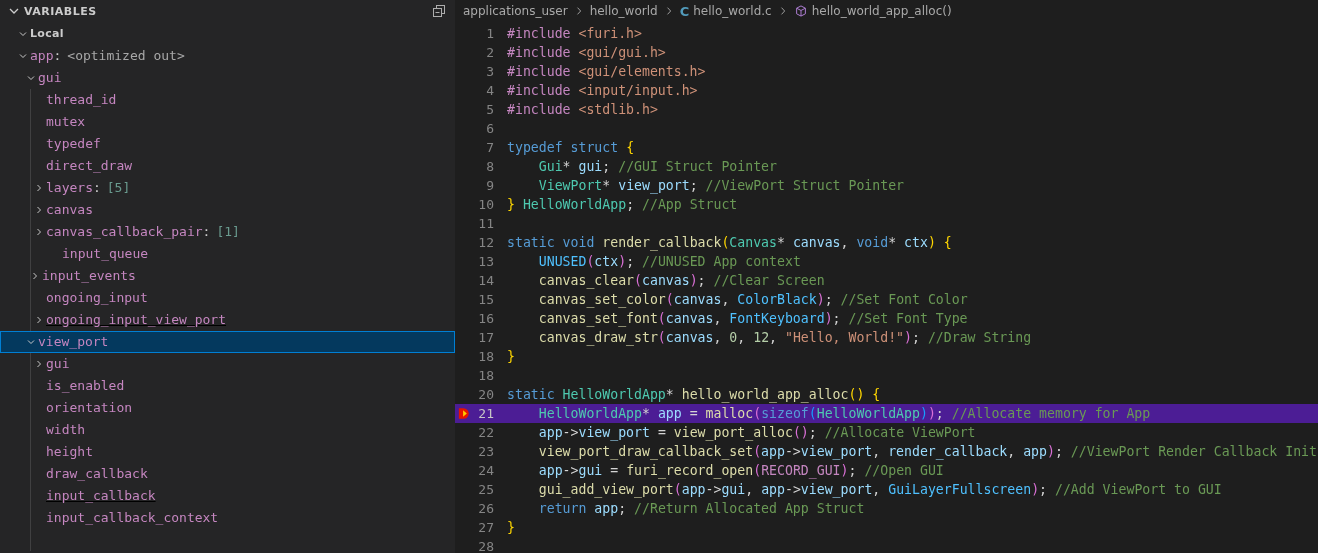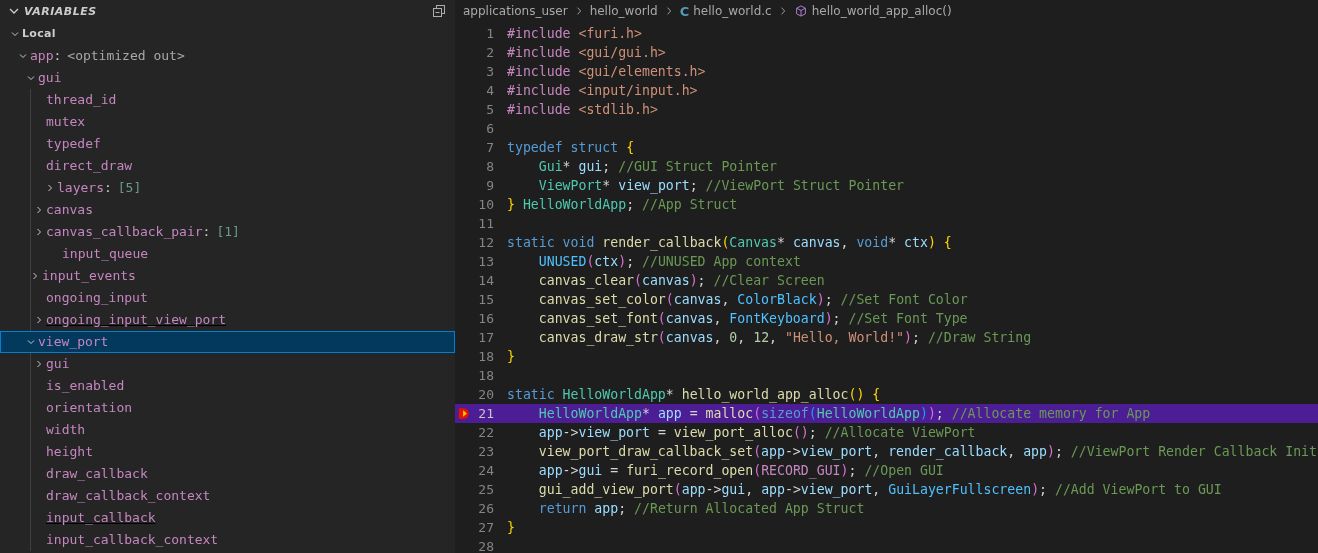--- a/index.html
+++ b/index.html
@@ -29,21 +29,20 @@
     width: 16px; height: 16px;
     display: flex; align-items: center; justify-content: center;
     color: #cccccc;
   }
   .panel-title {
     font-size: 11px; font-weight: bold;
     letter-spacing: .5px;
     color: #cccccc;
     font-family: "DejaVu Sans", sans-serif;
     margin-left: 2px;
-    font-style: italic;
   }
   .panel-actions { margin-left: auto; display: flex; align-items: center; }
   .collapse-all-icon { width: 16px; height: 16px; opacity: .85; }
 
   .tree { position: relative; padding-top: 1px; }
   .row {
     height: 22px;
     display: flex; align-items: center;
     position: relative;
     white-space: nowrap;
@@ -169,21 +168,21 @@
         <span class="collapse-all-icon" title="Collapse All">
           <svg width="16" height="16" viewBox="0 0 16 16">
             <rect x="5.5" y="2.5" width="8" height="8" fill="none" stroke="#c5c5c5" stroke-width="1"></rect>
             <rect x="2.5" y="5.5" width="8" height="8" fill="#252526" stroke="#c5c5c5" stroke-width="1"></rect>
             <path d="M4.5 9.5h4" stroke="#c5c5c5" stroke-width="1"></path>
           </svg>
         </span>
       </span>
     </div>
     <div class="tree" id="var-tree">
-        <div class="row" style="padding-left: 8px;">
+        <div class="row" style="padding-left: 16px;">
           <span class="twisty">
             <svg width="12" height="12" viewBox="0 0 16 16">
               <path d="M4 6l4 4 4-4" stroke="#cccccc" stroke-width="1.3" fill="none"></path>
             </svg>
           </span>
           <span class="label-bold">Local</span>
         </div>
         <div class="row" style="padding-left: 16px;">
           <span class="twisty">
             <svg width="12" height="12" viewBox="0 0 16 16">
@@ -211,21 +210,21 @@
           <span class="var-name">mutex</span>
         </div>
         <div class="row" style="padding-left: 32px;">
           <span class="twisty empty"></span>
           <span class="var-name">typedef</span>
         </div>
         <div class="row" style="padding-left: 32px;">
           <span class="twisty empty"></span>
           <span class="var-name">direct_draw</span>
         </div>
-        <div class="row" style="padding-left: 43px;">
+        <div class="row" style="padding-left: 32px;">
           <span class="twisty">
             <svg width="12" height="12" viewBox="0 0 16 16">
               <path d="M6 4l4 4-4 4" stroke="#cccccc" stroke-width="1.3" fill="none"></path>
             </svg>
           </span>
           <span class="var-name">layers</span>
           <span class="var-sep">:</span>
           <span class="var-value num">[5]</span>
         </div>
         <div class="row" style="padding-left: 32px;">
@@ -298,24 +297,20 @@
           <span class="twisty empty"></span>
           <span class="var-name">width</span>
         </div>
         <div class="row" style="padding-left: 32px;">
           <span class="twisty empty"></span>
           <span class="var-name">height</span>
         </div>
         <div class="row" style="padding-left: 32px;">
           <span class="twisty empty"></span>
           <span class="var-name">draw_callback</span>
-        </div>
-        <div class="row" style="padding-left: 32px;">
-          <span class="twisty empty"></span>
-          <span class="var-name">draw_callback_context</span>
         </div>
         <div class="row" style="padding-left: 32px; text-decoration: underline;">
           <span class="twisty empty"></span>
           <span class="var-name">input_callback</span>
         </div>
         <div class="row" style="padding-left: 32px;">
           <span class="twisty empty"></span>
           <span class="var-name">input_callback_context</span>
         </div>
         <div class="guide" style="left: 30px; top: 67px; height: 242px;"></div>

